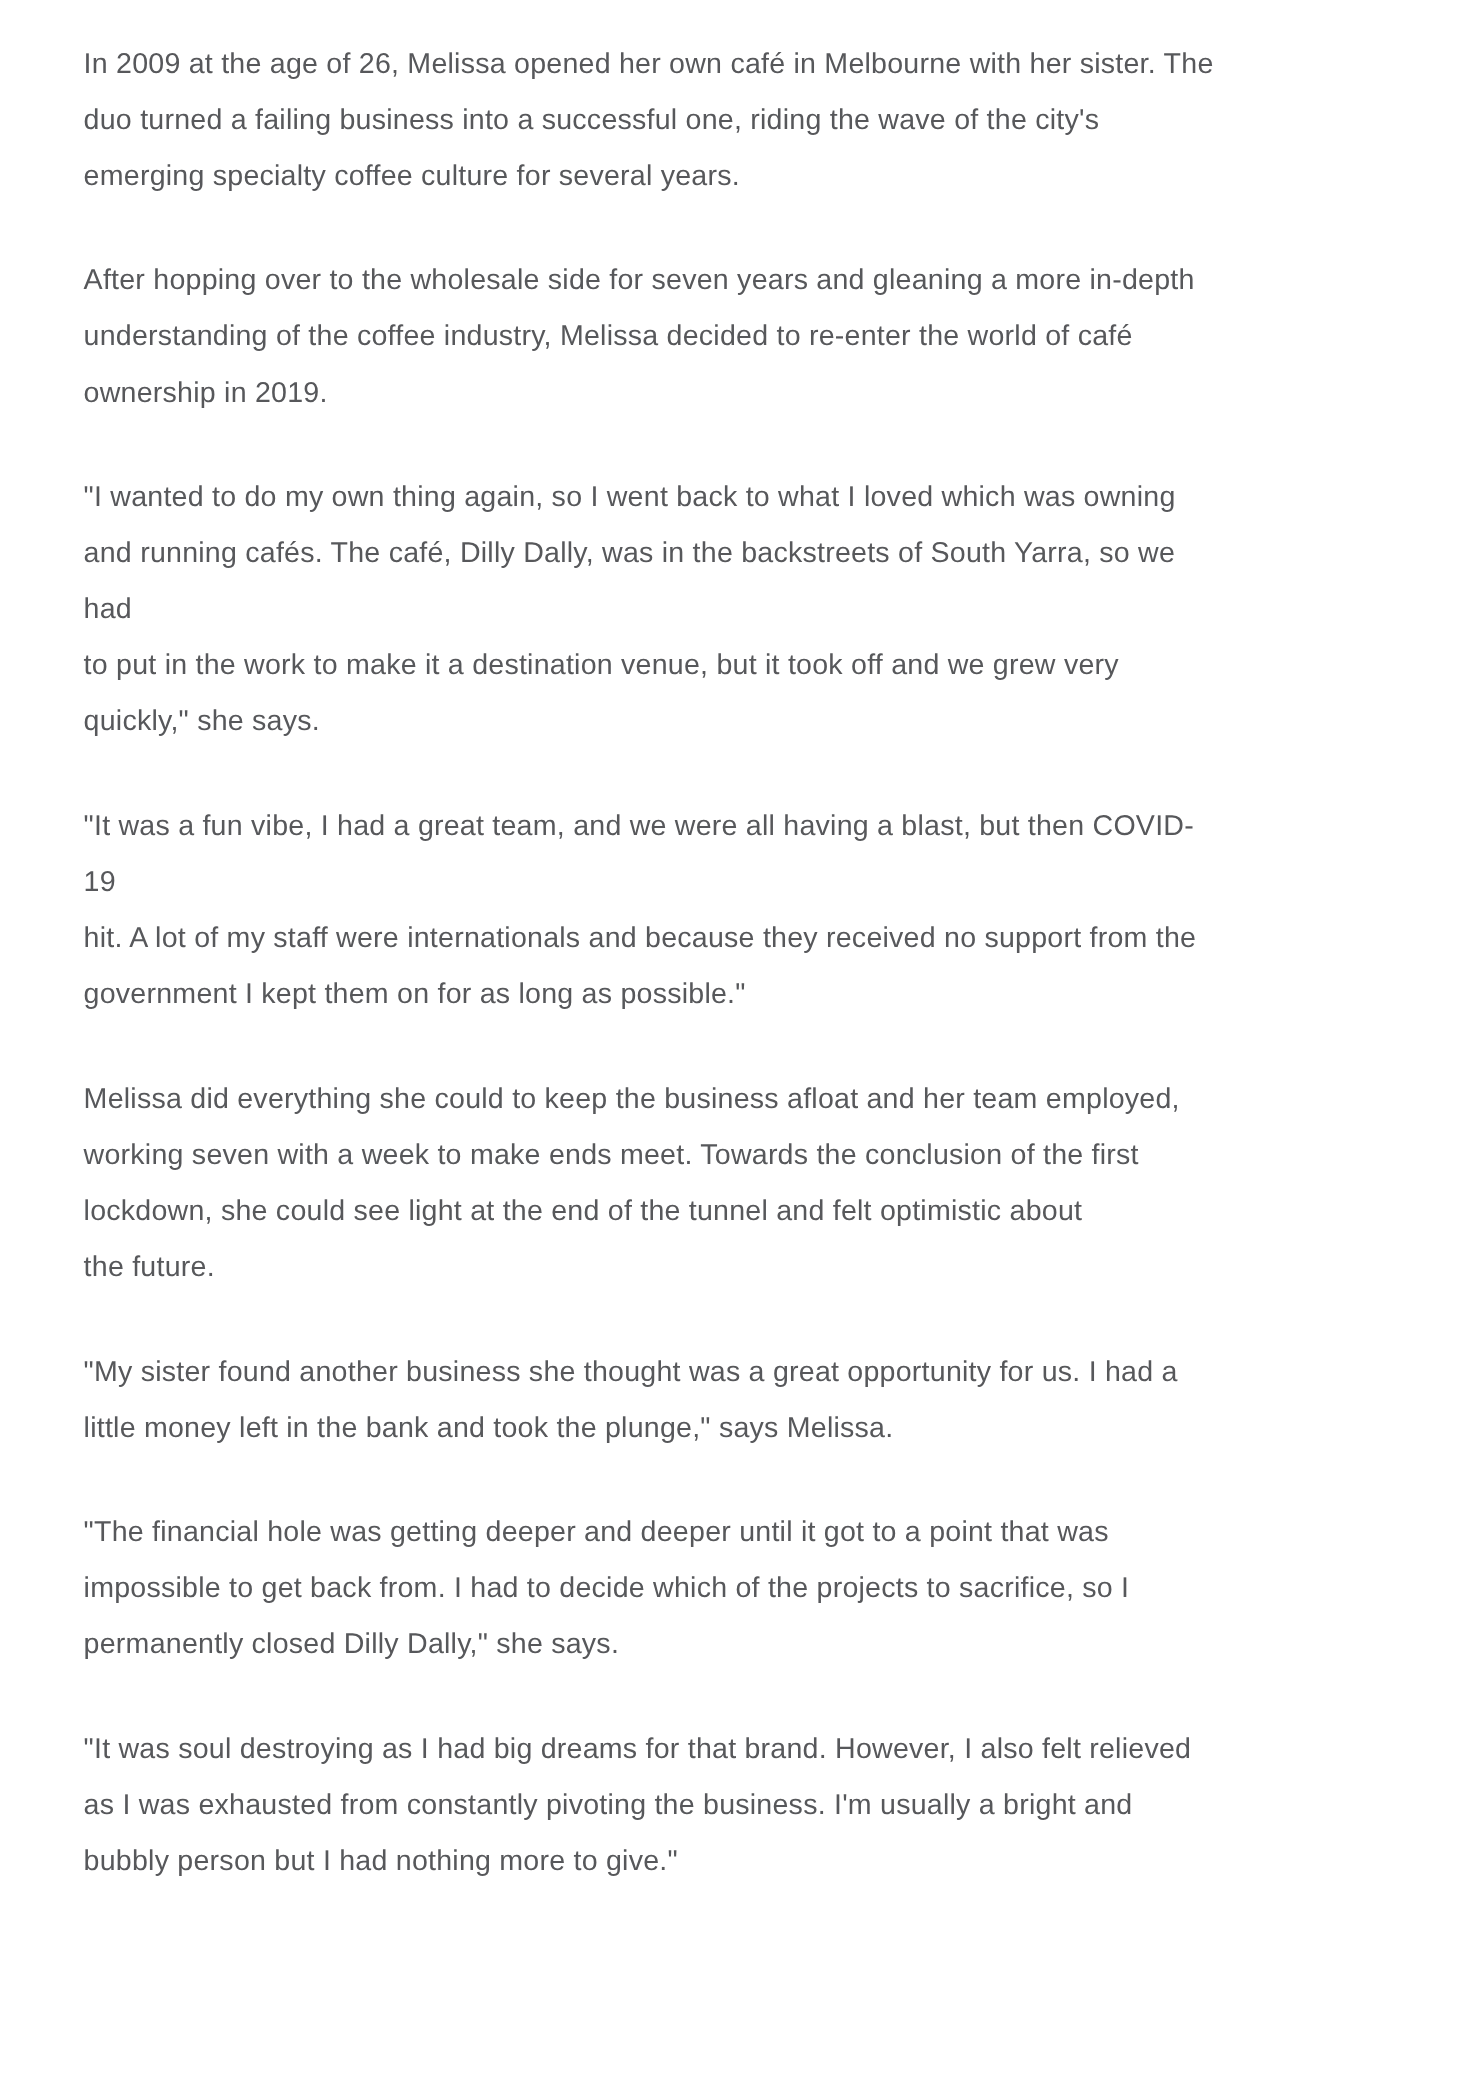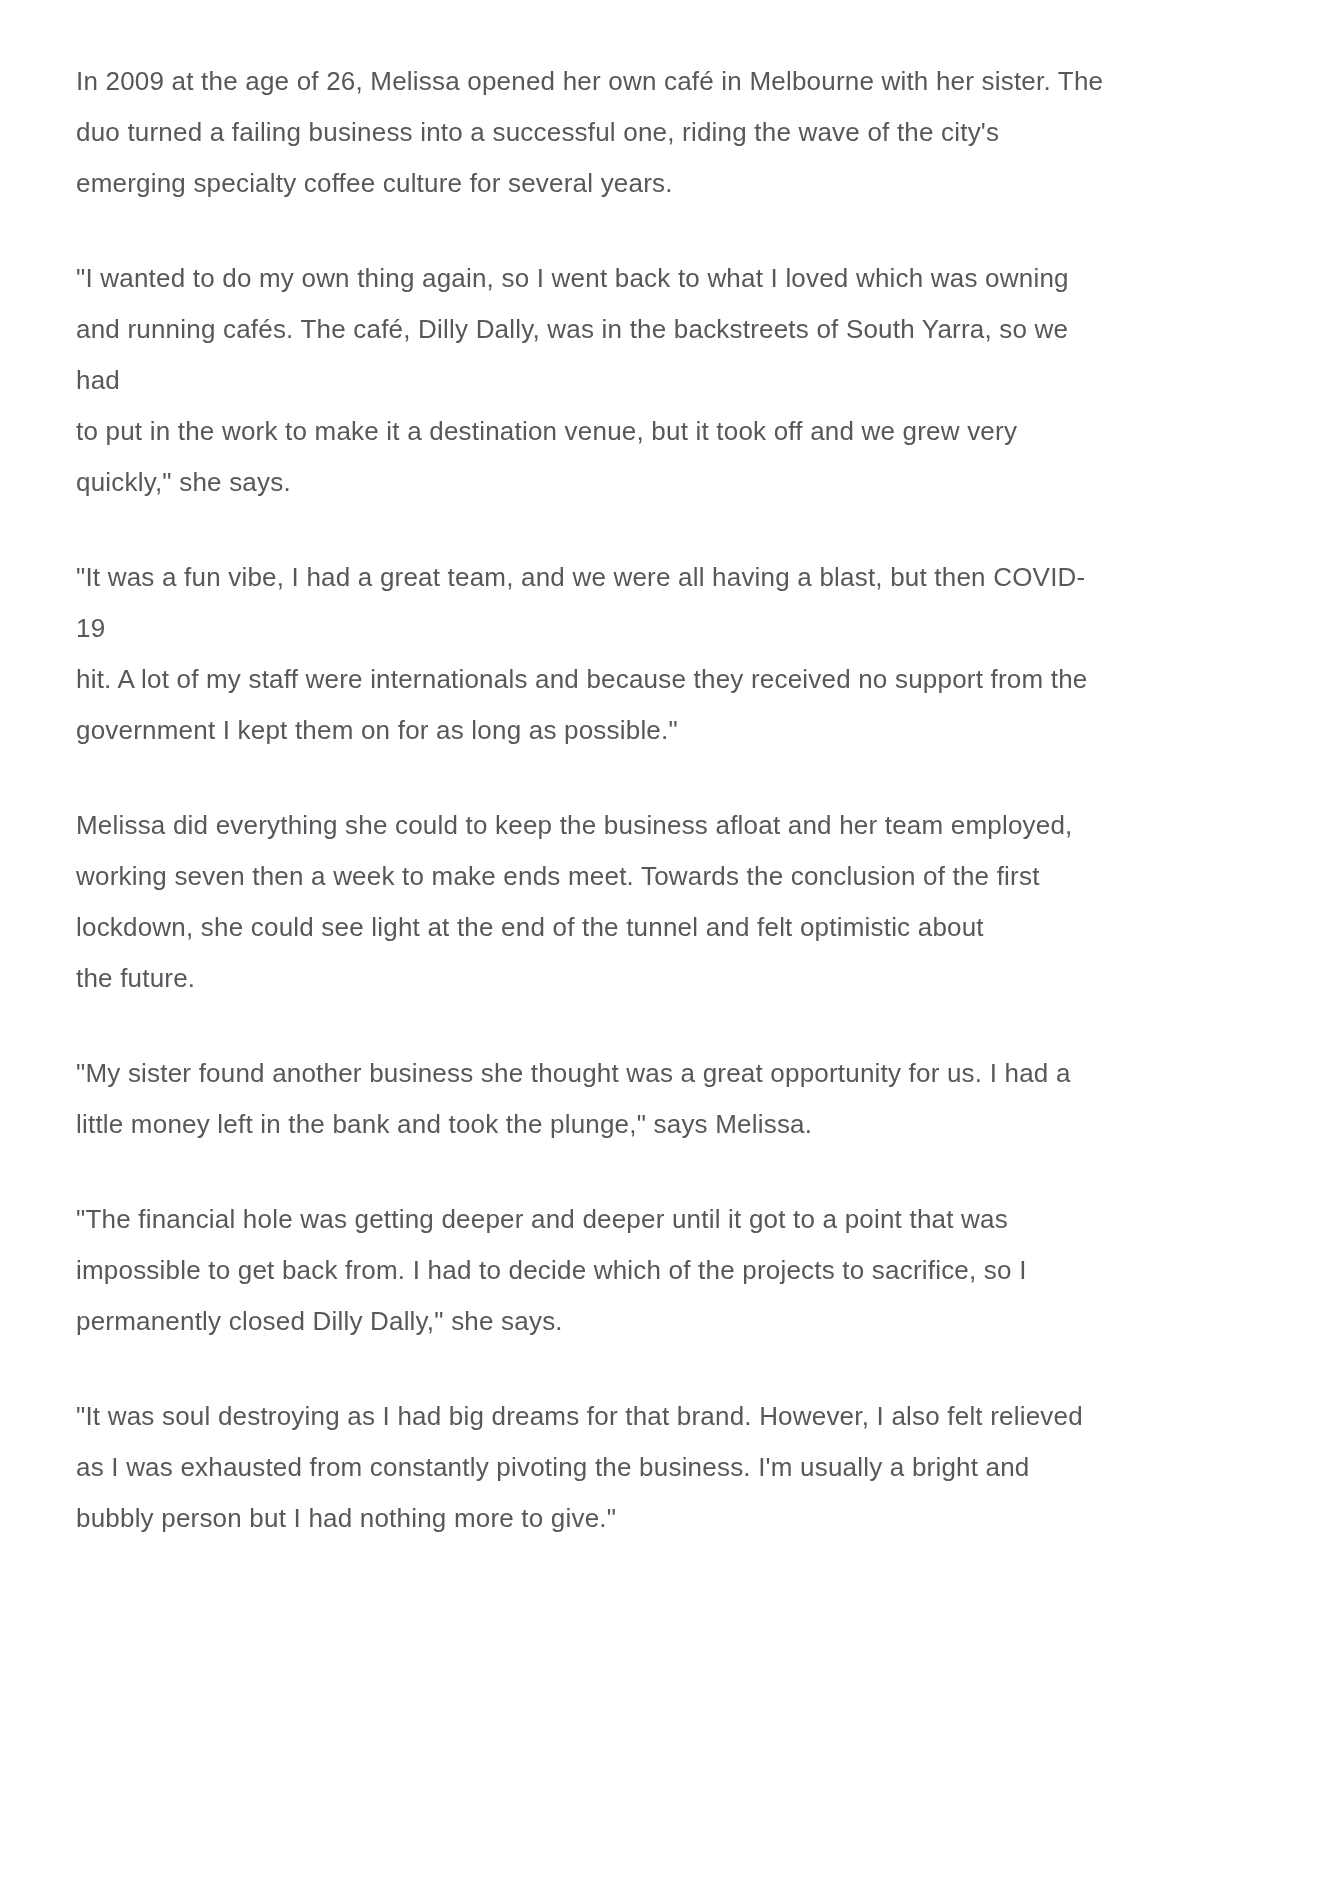--- a/index.html
+++ b/index.html
@@ -9,21 +9,21 @@
   }
   body {
     width: 1342px;
     min-height: 1898px;
     box-sizing: border-box;
     font-family: "Liberation Sans", sans-serif;
   }
   .article {
     box-sizing: border-box;
     width: 1184px;
-    padding: 56px 76px 40px 76px;
+    padding: 32px 76px 40px 76px;
   }
   .para {
     margin: 0 0 44px 0;
     color: #57585b;
     font-size: 26px;
     line-height: 51px;
     font-weight: 500;
     letter-spacing: 0.2px;
     white-space: pre-line; 
   }
@@ -31,29 +31,32 @@
     margin-bottom: 0;
   }
 </style>
 </head>
 <body>
 
 <div class="article">
   <p class="para">In 2009 at the age of 26, Melissa opened her own café in Melbourne with her sister. The
 duo turned a failing business into a successful one, riding the wave of the city's
 emerging specialty coffee culture for several years.</p>
+  <p class="para">After hopping over to the wholesale side for seven years and gleaning a more in-depth
+understanding of the coffee industry, Melissa decided to re-enter the world of café
+ownership in 2019.</p>
   <p class="para">"I wanted to do my own thing again, so I went back to what I loved which was owning
 and running cafés. The café, Dilly Dally, was in the backstreets of South Yarra, so we had
 to put in the work to make it a destination venue, but it took off and we grew very
 quickly," she says.</p>
   <p class="para">"It was a fun vibe, I had a great team, and we were all having a blast, but then COVID-19
 hit. A lot of my staff were internationals and because they received no support from the
 government I kept them on for as long as possible."</p>
   <p class="para">Melissa did everything she could to keep the business afloat and her team employed,
-working seven then a week to make ends meet. Towards the conclusion of the first
+working seven with a week to make ends meet. Towards the conclusion of the first
 lockdown, she could see light at the end of the tunnel and felt optimistic about
 the future.</p>
   <p class="para">"My sister found another business she thought was a great opportunity for us. I had a
 little money left in the bank and took the plunge," says Melissa.</p>
   <p class="para">"The financial hole was getting deeper and deeper until it got to a point that was
 impossible to get back from. I had to decide which of the projects to sacrifice, so I
 permanently closed Dilly Dally," she says.</p>
   <p class="para">"It was soul destroying as I had big dreams for that brand. However, I also felt relieved
 as I was exhausted from constantly pivoting the business. I'm usually a bright and
 bubbly person but I had nothing more to give."</p>

